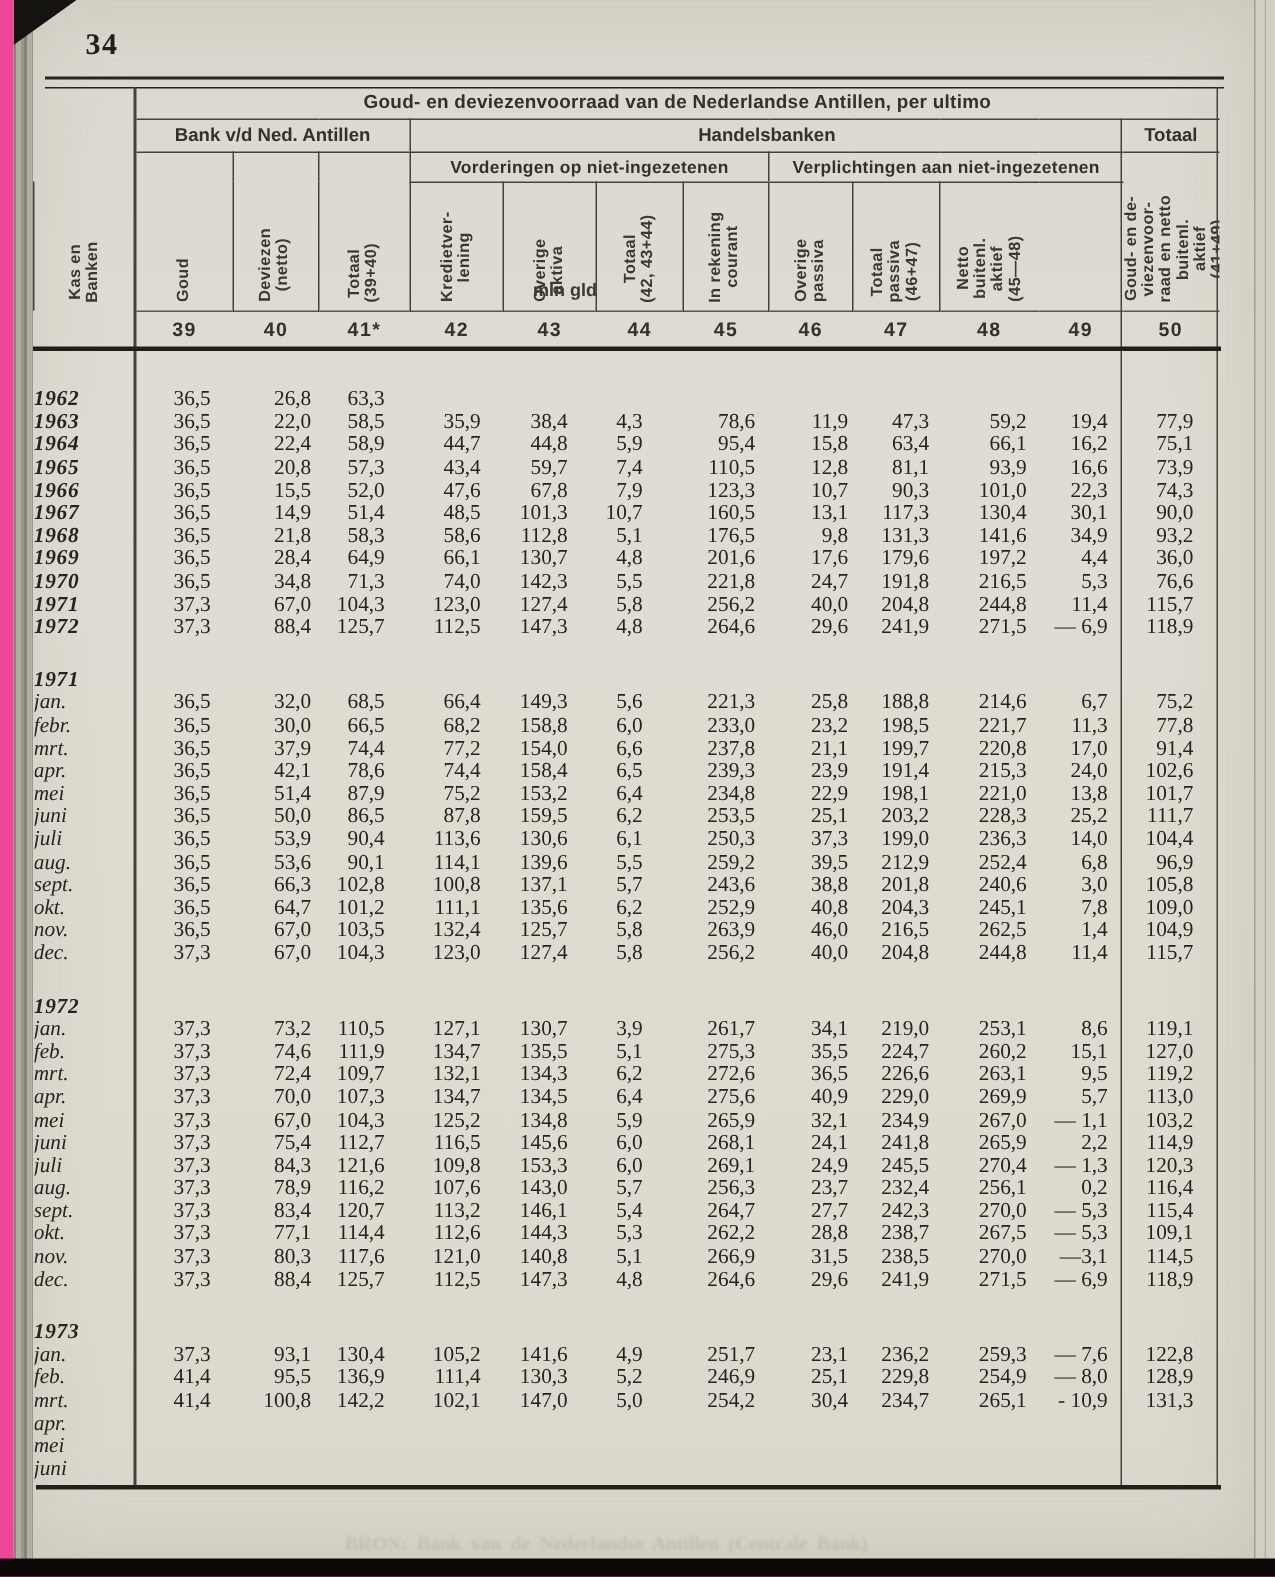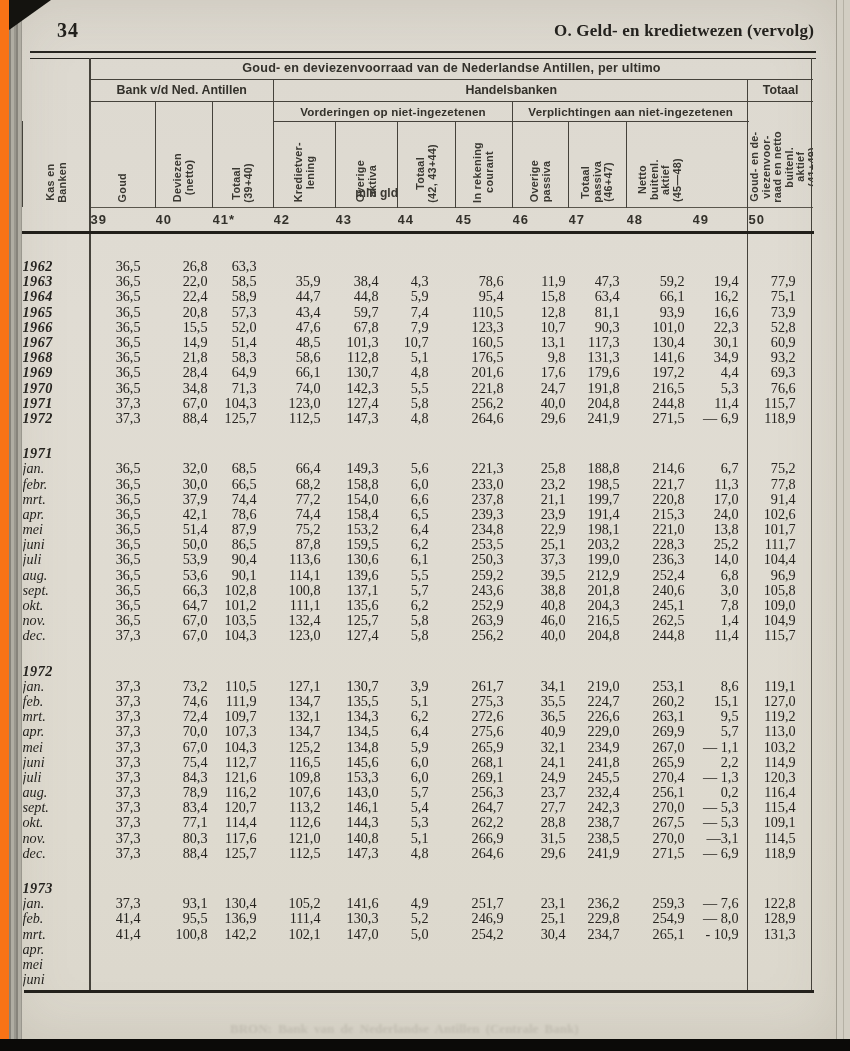--- a/index.html
+++ b/index.html
@@ -1,17 +1,17 @@
 <!DOCTYPE html>
 <html><head>
 <meta charset="utf-8">
 <style>
   html,body { margin:0; padding:0; background:#0d0d0b; }
   .page { position:relative; width:850px; height:1051px; overflow:hidden;
-          background:#f97316; font-family:"Liberation Serif","DejaVu Serif",serif; }
+          background:#ec4899; font-family:"Liberation Serif","DejaVu Serif",serif; }
   .paper { position:absolute; left:9px; top:0; width:827px; height:1040px;
            background:linear-gradient(180deg,#dcd8cf 0%,#e0dcd3 30%,#dedacf 80%,#dbd7cc 100%);
            box-shadow:inset 0 0 60px rgba(120,110,90,.18); }
   .edge-left { position:absolute; left:9px; top:0; width:13px; height:1040px;
            background:repeating-linear-gradient(90deg,#86837b 0 2px,#b0ada3 2px 5px,#9a978e 5px 7px); }
   .corner-wedge { position:absolute; left:9px; top:0; width:42px; height:30px;
            background:#14130f; clip-path:polygon(0 0,100% 0,0 100%); }
   .edge-right { position:absolute; left:836px; top:0; width:14px; height:1040px;
            background:#d2cec3; border-left:1px solid #a29e92; }
   .edge-right .inner { position:absolute; left:6px; top:0; width:1px; height:100%; background:#b5b1a5; }
@@ -33,21 +33,21 @@
   .sub   { font-family:"Liberation Sans","DejaVu Sans",sans-serif; font-size:11.6px; font-weight:bold;
            text-align:center; color:#33312b; letter-spacing:.2px; }
   .bb { border-bottom:1.3px solid #45423b; }
   .bl { border-left:1.3px solid #45423b; }
   .bt { border-top:1px solid #5a564d; }
   .rot { vertical-align:bottom; text-align:center; padding-bottom:7px; }
   .rot span { display:inline-block; writing-mode:vertical-rl; transform:rotate(180deg);
            white-space:pre-line; font-family:"Liberation Sans","DejaVu Sans",sans-serif;
            font-size:10.8px; line-height:11.6px; font-weight:bold; color:#3a3832; letter-spacing:.3px; }
   .cn { font-family:"Liberation Sans","DejaVu Sans",sans-serif; font-size:13px; font-weight:bold;
-           color:#33312b; letter-spacing:1px; vertical-align:middle; }
+           text-align:center; color:#33312b; letter-spacing:1px; vertical-align:middle; }
 
   tr.data-row { height:15.2px; }
   tr.data-row td { font-size:14.2px; line-height:15px; color:#25231f; white-space:nowrap; }
   td.lbl { font-style:italic; padding-left:23px; text-align:left; }
   td.lbl.year { font-weight:bold; letter-spacing:.5px; }
   td.num { text-align:right; }
   td.num.c0 { padding-right:15px; } td.num.c1 { padding-right:5px; }
   td.num.c2 { padding-right:17px; } td.num.c3 { padding-right:15px; }
   td.num.c4 { padding-right:19px; } td.num.c5 { padding-right:27px; }
   td.num.c6 { padding-right:9px; }  td.num.c7 { padding-right:3px; }
@@ -74,21 +74,20 @@
 
 <div class="page">
   <div class="paper"></div>
   <div class="edge-left"></div>
   <div class="corner-wedge"></div>
   <div class="edge-right">
       <div class="inner"></div>
     </div>
 
   <div class="page-number">34</div>
-  <div class="chapter-header">O.  Geld- en kredietwezen (vervolg)</div>
   <div class="top-rule"></div>
 
   <table class="stat">
     <colgroup>
       <col style="width:68px">
         <col style="width:65px">
         <col style="width:57px">
         <col style="width:61px">
       <col style="width:62px">
         <col style="width:62px">
@@ -234,36 +233,36 @@
           <td class="num c1">15,5</td>
           <td class="num c2">52,0</td>
           <td class="num c3">47,6</td>
           <td class="num c4">67,8</td>
           <td class="num c5">7,9</td>
           <td class="num c6">123,3</td>
           <td class="num c7">10,7</td>
           <td class="num c8">90,3</td>
           <td class="num c9">101,0</td>
           <td class="num c10">22,3</td>
-          <td class="num c11">52,8</td>
+          <td class="num c11">74,3</td>
         </tr>
         <tr class="data-row">
           <td class="lbl year">1967</td>
           <td class="num c0">36,5</td>
           <td class="num c1">14,9</td>
           <td class="num c2">51,4</td>
           <td class="num c3">48,5</td>
           <td class="num c4">101,3</td>
           <td class="num c5">10,7</td>
           <td class="num c6">160,5</td>
           <td class="num c7">13,1</td>
           <td class="num c8">117,3</td>
           <td class="num c9">130,4</td>
           <td class="num c10">30,1</td>
-          <td class="num c11">60,9</td>
+          <td class="num c11">90,0</td>
         </tr>
         <tr class="data-row">
           <td class="lbl year">1968</td>
           <td class="num c0">36,5</td>
           <td class="num c1">21,8</td>
           <td class="num c2">58,3</td>
           <td class="num c3">58,6</td>
           <td class="num c4">112,8</td>
           <td class="num c5">5,1</td>
           <td class="num c6">176,5</td>
@@ -279,21 +278,21 @@
           <td class="num c1">28,4</td>
           <td class="num c2">64,9</td>
           <td class="num c3">66,1</td>
           <td class="num c4">130,7</td>
           <td class="num c5">4,8</td>
           <td class="num c6">201,6</td>
           <td class="num c7">17,6</td>
           <td class="num c8">179,6</td>
           <td class="num c9">197,2</td>
           <td class="num c10">4,4</td>
-          <td class="num c11">69,3</td>
+          <td class="num c11">36,0</td>
         </tr>
         <tr class="data-row">
           <td class="lbl year">1970</td>
           <td class="num c0">36,5</td>
           <td class="num c1">34,8</td>
           <td class="num c2">71,3</td>
           <td class="num c3">74,0</td>
           <td class="num c4">142,3</td>
           <td class="num c5">5,5</td>
           <td class="num c6">221,8</td>

